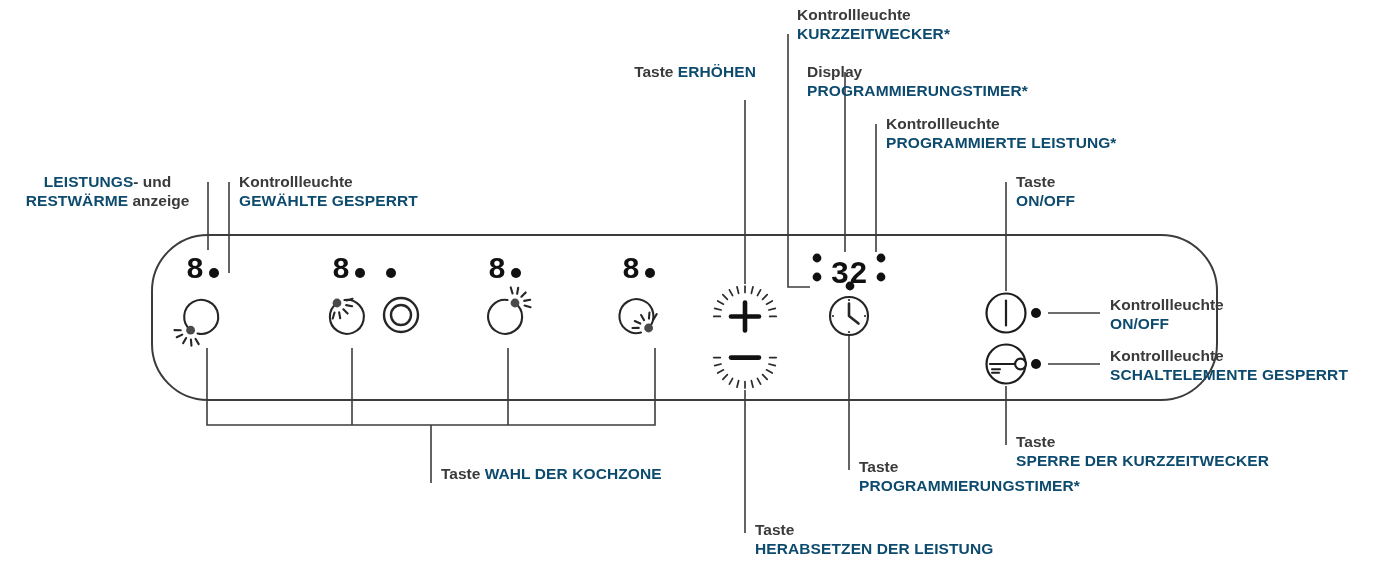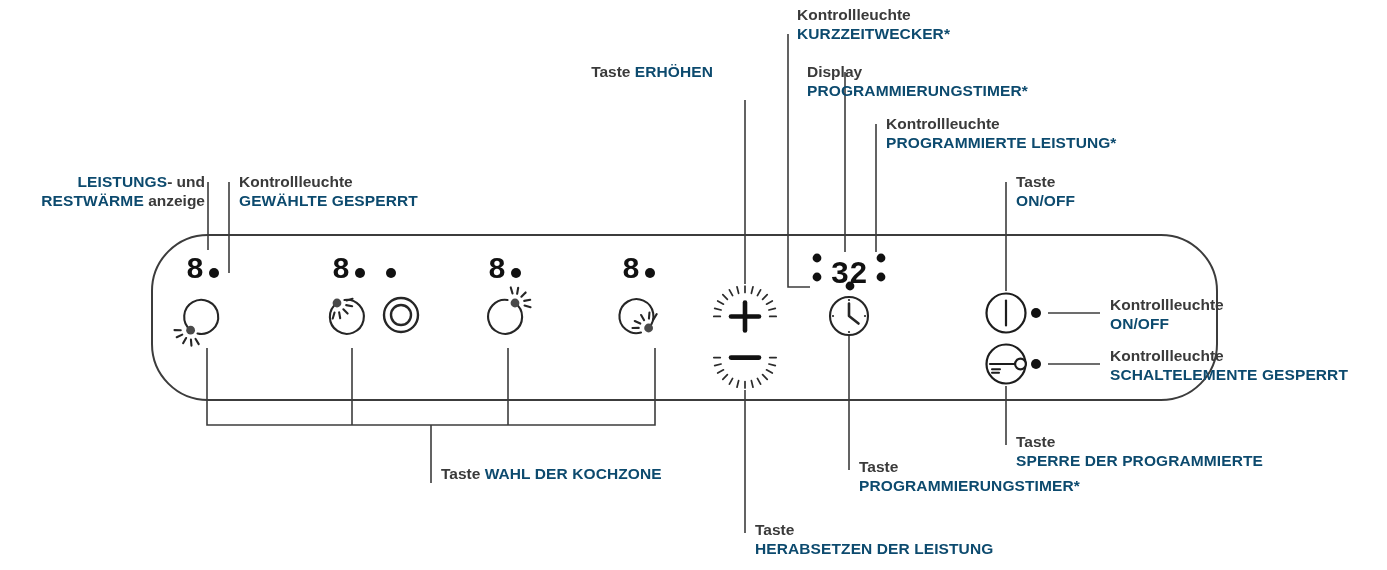--- a/index.html
+++ b/index.html
@@ -188,31 +188,31 @@
     <g fill="#111111">
       <circle cx="817" cy="258" r="4.4"></circle>
       <circle cx="817" cy="277" r="4.4"></circle>
       <text x="849" y="283" font-family="'Liberation Mono',monospace" font-weight="700" font-size="31" text-anchor="middle">32</text>
       <circle cx="881" cy="258" r="4.4"></circle>
       <circle cx="881" cy="277" r="4.4"></circle>
       <circle cx="850" cy="286" r="4.4"></circle>
     </g>
   </svg>
 
-  <div class="lbl r" style="left:10px;top:172px;width:195px;">
+  <div class="lbl r" style="left:10px;top:172px;width:195px;text-align:center;">
     <span class="l1"><span class="bd">LEISTUNGS</span><span class="lt">- und</span></span>
     <span class="l2"><span class="bd">RESTWÄRME</span><span class="lt"> anzeige</span></span>
   </div>
 
   <div class="lbl" style="left:239px;top:172px;">
     <span class="l1 lt">Kontrollleuchte</span>
     <span class="l2 bd">GEWÄHLTE GESPERRT</span>
   </div>
 
-  <div class="lbl r" style="left:523px;top:62px;width:190px;">
+  <div class="lbl r" style="left:566px;top:62px;width:190px;">
     <span class="l1"><span class="lt">Taste </span><span class="bd">ERHÖHEN</span></span>
   </div>
 
   <div class="lbl" style="left:797px;top:5px;">
     <span class="l1 lt">Kontrollleuchte</span>
     <span class="l2 bd">KURZZEITWECKER*</span>
   </div>
 
   <div class="lbl" style="left:807px;top:62px;">
     <span class="l1 lt">Display</span>
@@ -234,21 +234,21 @@
     <span class="l2 bd">ON/OFF</span>
   </div>
 
   <div class="lbl" style="left:1110px;top:346px;">
     <span class="l1 lt">Kontrollleuchte</span>
     <span class="l2 bd">SCHALTELEMENTE GESPERRT</span>
   </div>
 
   <div class="lbl" style="left:1016px;top:432px;">
     <span class="l1 lt">Taste</span>
-    <span class="l2 bd">SPERRE DER PROGRAMMIERTE</span>
+    <span class="l2 bd">SPERRE DER KURZZEITWECKER</span>
   </div>
 
   <div class="lbl" style="left:441px;top:464px;">
     <span class="l1"><span class="lt">Taste </span><span class="bd">WAHL DER KOCHZONE</span></span>
   </div>
 
   <div class="lbl" style="left:859px;top:457px;">
     <span class="l1 lt">Taste</span>
     <span class="l2 bd">PROGRAMMIERUNGSTIMER*</span>
   </div>

